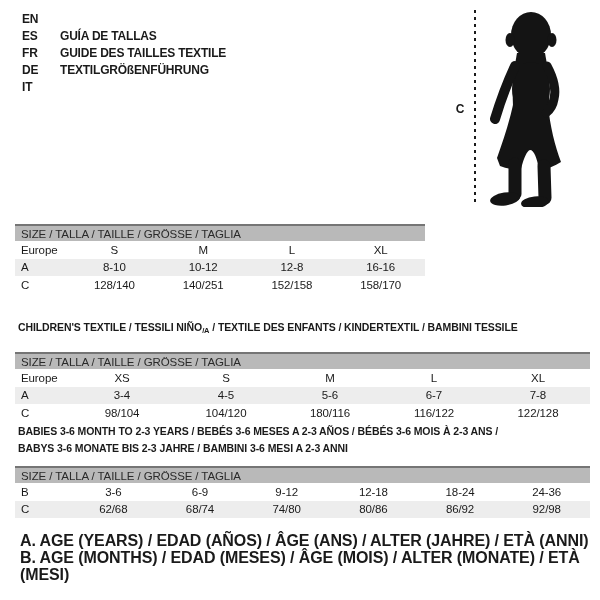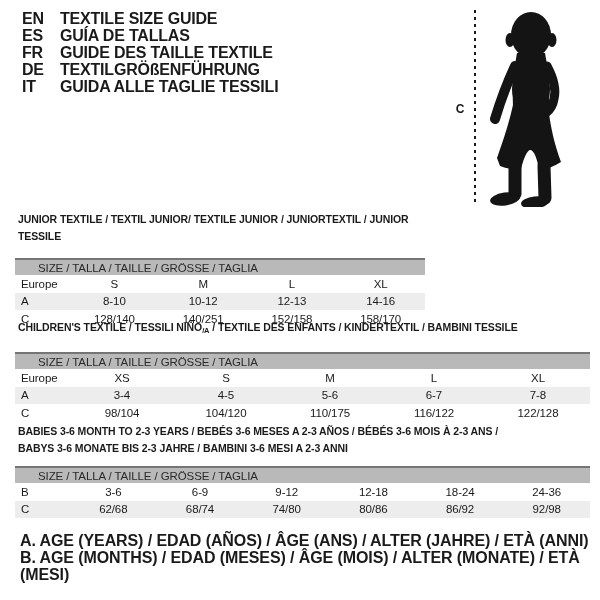--- a/index.html
+++ b/index.html
@@ -2,71 +2,69 @@
 <html><head>
 <meta charset="utf-8">
 <style>
   html,body{margin:0;padding:0;background:#fff;}
   #canvas{
     position:relative;width:600px;height:600px;background:#ffffff;overflow:hidden;
     font-family:"Liberation Sans","DejaVu Sans",sans-serif;color:#1a1a1a;
   }
   
   .lang-block{position:absolute;left:22px;top:10px;}
-  .lang-row{display:flex;height:17px;align-items:center;font-weight:bold;font-size:16px;letter-spacing:-0.2px;}
+  .lang-row{display:flex;height:17px;align-items:center;font-weight:bold;font-size:12px;letter-spacing:-0.2px;}
   .lang-code{width:38px;}
   
   .dash-line{position:absolute;left:474px;top:10px;width:2px;height:196px;
     background:repeating-linear-gradient(to bottom,#1a1a1a 0 3px,transparent 3px 7px);}
   .c-label{position:absolute;left:451px;top:102px;width:18px;text-align:center;font-weight:bold;font-size:12px;}
   .baby-svg{position:absolute;left:484px;top:9px;}
   
   .tbl{position:absolute;left:15px;}
   #tbl-junior{top:211px;width:410px;}
   #tbl-children{top:319px;width:575px;}
   #tbl-babies{top:423px;width:575px;}
   .ttl{font-weight:bold;font-size:10.5px;letter-spacing:-0.1px;line-height:17px;padding-left:3px;}
   .ttl .sub{font-size:7.5px;vertical-align:-2px;}
   .tbl-grid{margin-top:13px;}
   #tbl-babies .tbl-grid{margin-top:9px;}
   .size-bar{height:15px;background:#b9b9b9;border-top:2px solid #757575;
-    display:flex;align-items:center;padding-left:23px;font-size:11.5px;color:#2a2a2a;letter-spacing:-0.1px;}
+    display:flex;align-items:center;padding-left:6px;font-size:11.5px;color:#2a2a2a;letter-spacing:-0.1px;}
   .trow{display:flex;align-items:center;height:17.5px;font-size:11.5px;letter-spacing:-0.1px;}
   .trow.shaded{background:#ededed;}
   .rlabel{width:55px;padding-left:6px;box-sizing:border-box;}
   .cell{flex:1;text-align:center;}
   
   .footnotes{position:absolute;left:20px;top:532px;}
   .fnote{font-weight:bold;font-size:16px;letter-spacing:-0.1px;height:17px;line-height:17px;}
 </style>
 </head>
 <body>
 
 <div id="canvas">
 
   <div class="lang-block">
     <div class="lang-row">
       <span class="lang-code">EN</span>
-      <span class="lang-label">TEXTILE SIZE GUIDE</span>
     </div>
     <div class="lang-row">
       <span class="lang-code">ES</span>
       <span class="lang-label">GUÍA DE TALLAS</span>
     </div>
     <div class="lang-row">
       <span class="lang-code">FR</span>
-      <span class="lang-label">GUIDE DES TAILLE TEXTILE</span>
+      <span class="lang-label">GUIDE DES TAILLES TEXTILE</span>
     </div>
     <div class="lang-row">
       <span class="lang-code">DE</span>
       <span class="lang-label">TEXTILGRÖßENFÜHRUNG</span>
     </div>
     <div class="lang-row">
       <span class="lang-code">IT</span>
-      <span class="lang-label">GUIDA ALLE TAGLIE TESSILI</span>
     </div>
   </div>
 
   <div class="dash-line"></div>
   <div class="c-label">C</div>
   <svg class="baby-svg" width="85" height="198" viewBox="0 0 85 198" xmlns="http://www.w3.org/2000/svg">
     <g fill="#141414" stroke="none">
       <ellipse cx="47" cy="26" rx="20" ry="23"></ellipse>
       <ellipse cx="26" cy="31" rx="4.5" ry="7"></ellipse>
       <ellipse cx="68" cy="31" rx="4.5" ry="7"></ellipse>
@@ -80,41 +78,38 @@
       <path d="M 31,155 L 31,185" stroke-width="13"></path>
       <path d="M 60,157 L 61,189" stroke-width="13"></path>
     </g>
     <g fill="#141414" stroke="none">
       <ellipse cx="21" cy="190" rx="15" ry="6.5" transform="rotate(-8 21 190)"></ellipse>
       <ellipse cx="51" cy="193.5" rx="14" ry="6" transform="rotate(-6 51 193.5)"></ellipse>
     </g>
   </svg>
 
   <section class="tbl" id="tbl-junior">
-    <div class="ttl">
-        <div><span>JUNIOR TEXTILE / TEXTIL JUNIOR/ TEXTILE JUNIOR / JUNIORTEXTIL / JUNIOR TESSILE</span></div>
-      </div>
     <div class="tbl-grid">
       <div class="size-bar">
         <span>SIZE / TALLA / TAILLE / GRÖSSE / TAGLIA</span>
       </div>
       <div class="rows">
           <div class="trow">
             <div class="rlabel">Europe</div>
             <div class="cell">S</div>
             <div class="cell">M</div>
             <div class="cell">L</div>
             <div class="cell">XL</div>
           </div>
           <div class="trow shaded">
             <div class="rlabel">A</div>
             <div class="cell">8-10</div>
             <div class="cell">10-12</div>
-            <div class="cell">12-13</div>
-            <div class="cell">14-16</div>
+            <div class="cell">12-8</div>
+            <div class="cell">16-16</div>
           </div>
           <div class="trow">
             <div class="rlabel">C</div>
             <div class="cell">128/140</div>
             <div class="cell">140/251</div>
             <div class="cell">152/158</div>
             <div class="cell">158/170</div>
           </div>
         </div>
     </div>
@@ -142,21 +137,21 @@
             <div class="cell">3-4</div>
             <div class="cell">4-5</div>
             <div class="cell">5-6</div>
             <div class="cell">6-7</div>
             <div class="cell">7-8</div>
           </div>
           <div class="trow">
             <div class="rlabel">C</div>
             <div class="cell">98/104</div>
             <div class="cell">104/120</div>
-            <div class="cell">110/175</div>
+            <div class="cell">180/116</div>
             <div class="cell">116/122</div>
             <div class="cell">122/128</div>
           </div>
         </div>
     </div>
   </section>
 
   <section class="tbl" id="tbl-babies">
     <div class="ttl">
         <div><span>BABIES 3-6 MONTH TO 2-3 YEARS / BEBÉS 3-6 MESES A 2-3 AÑOS / BÉBÉS 3-6 MOIS À 2-3 ANS /</span></div>

